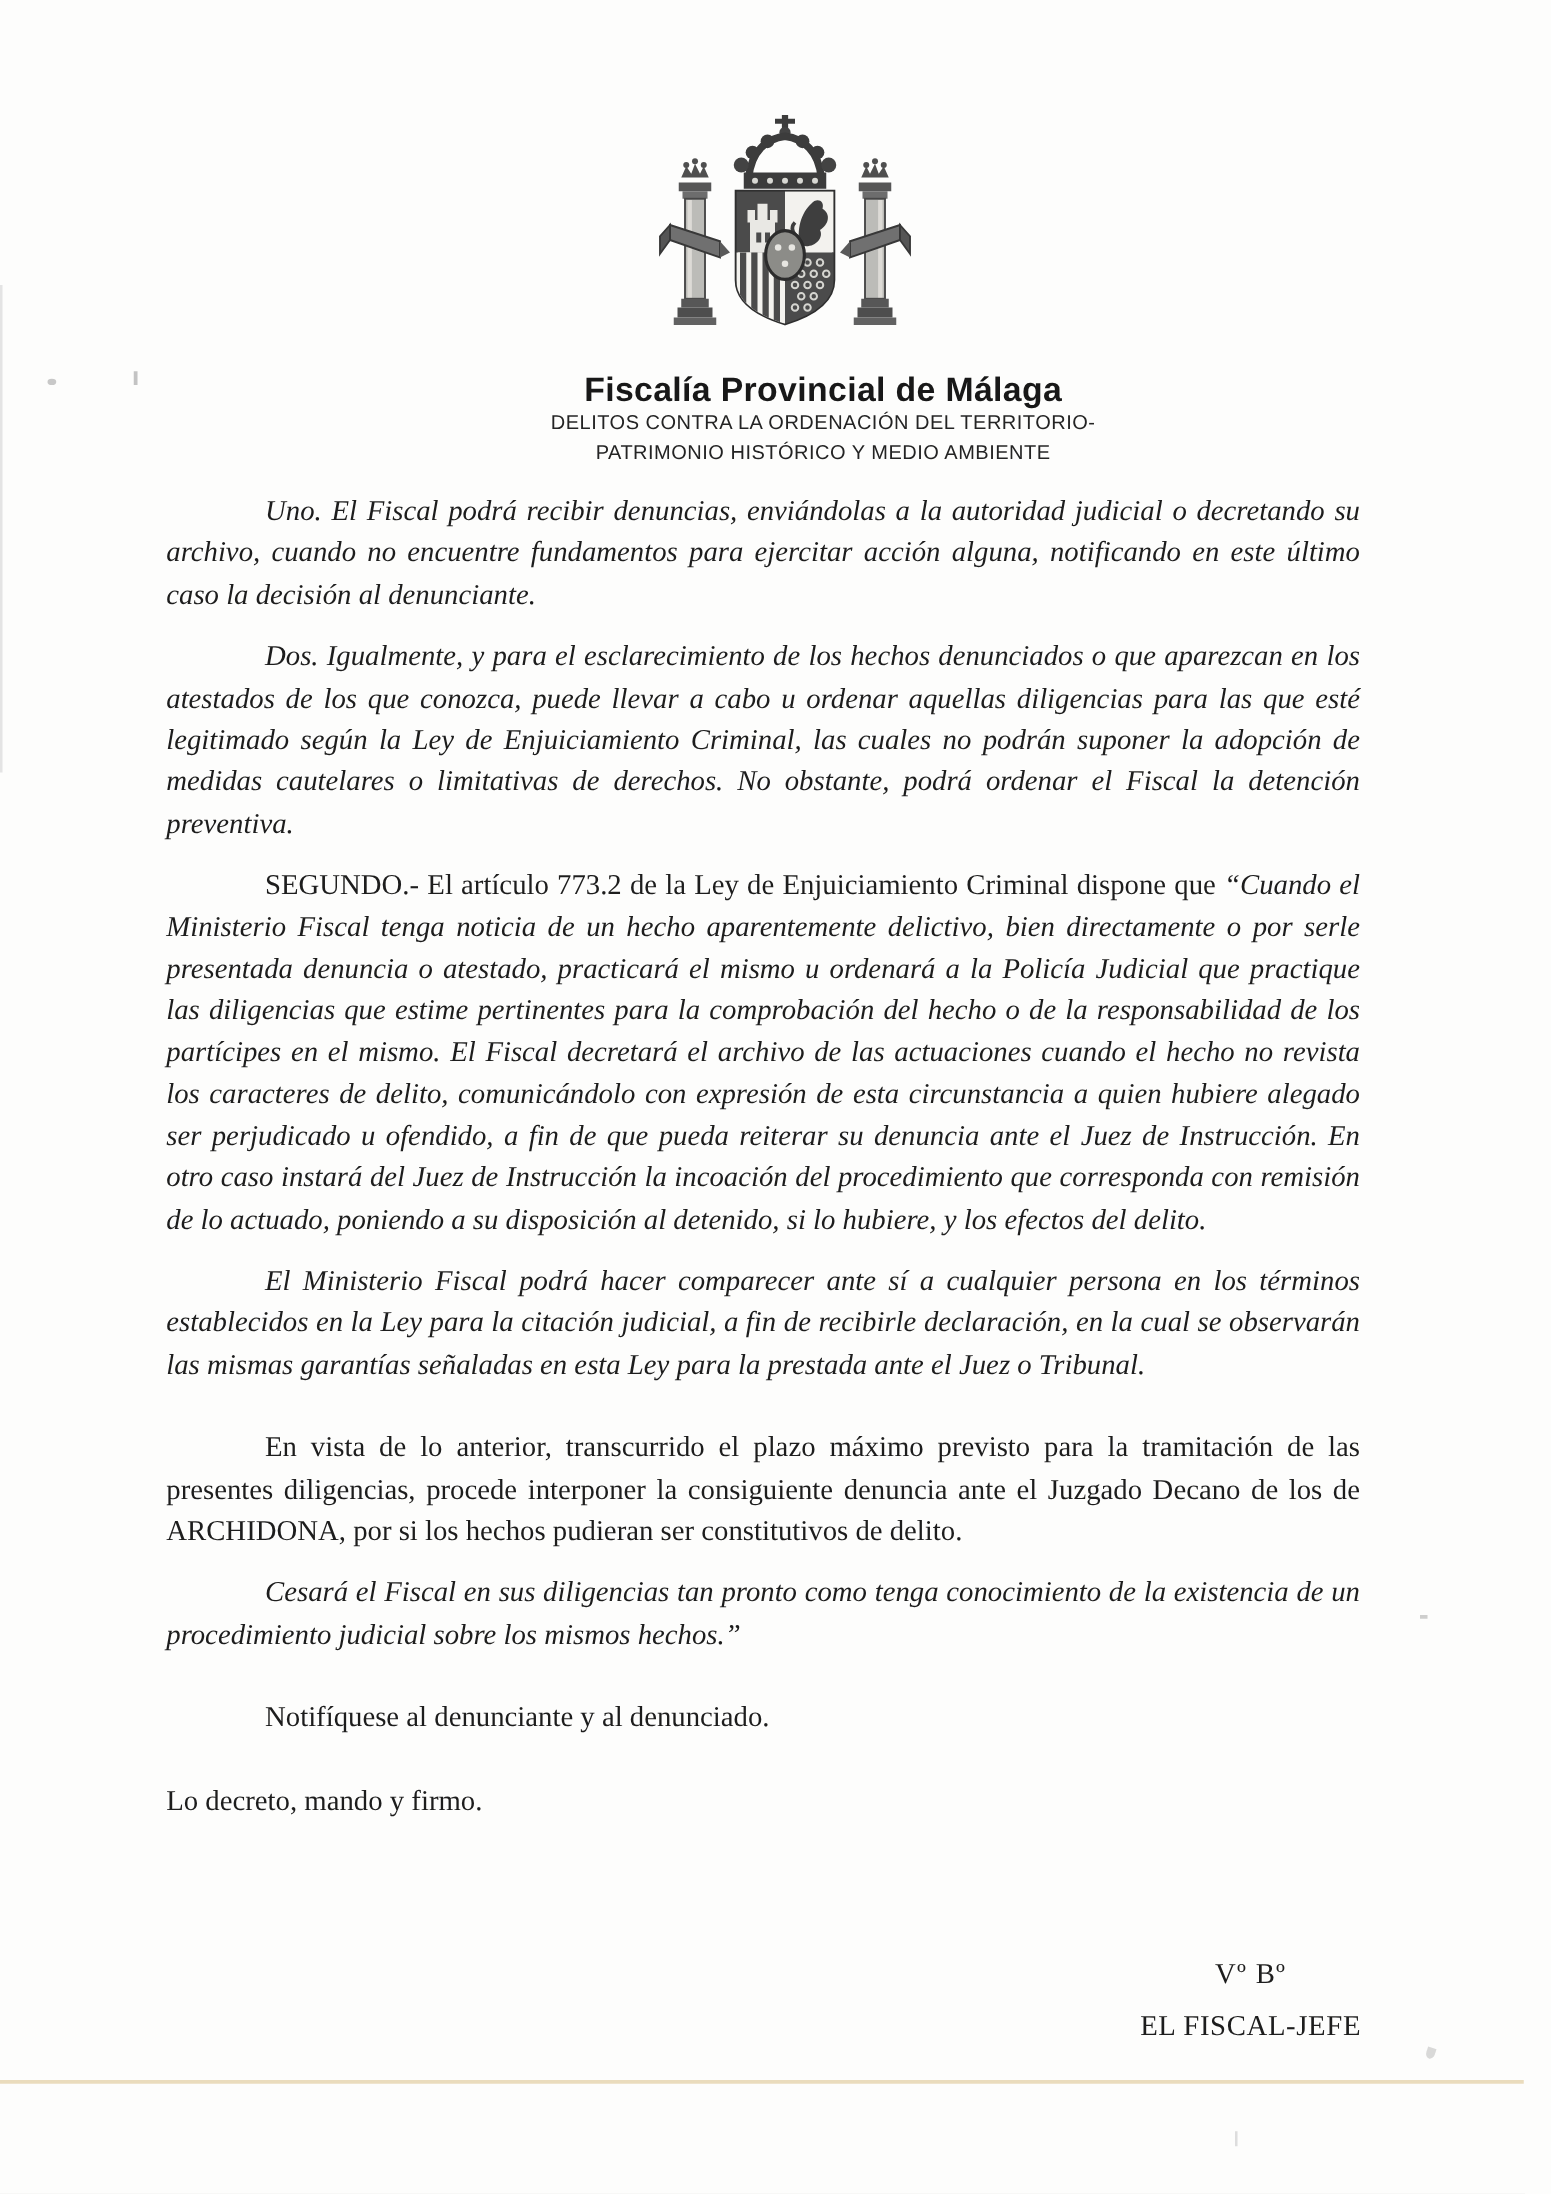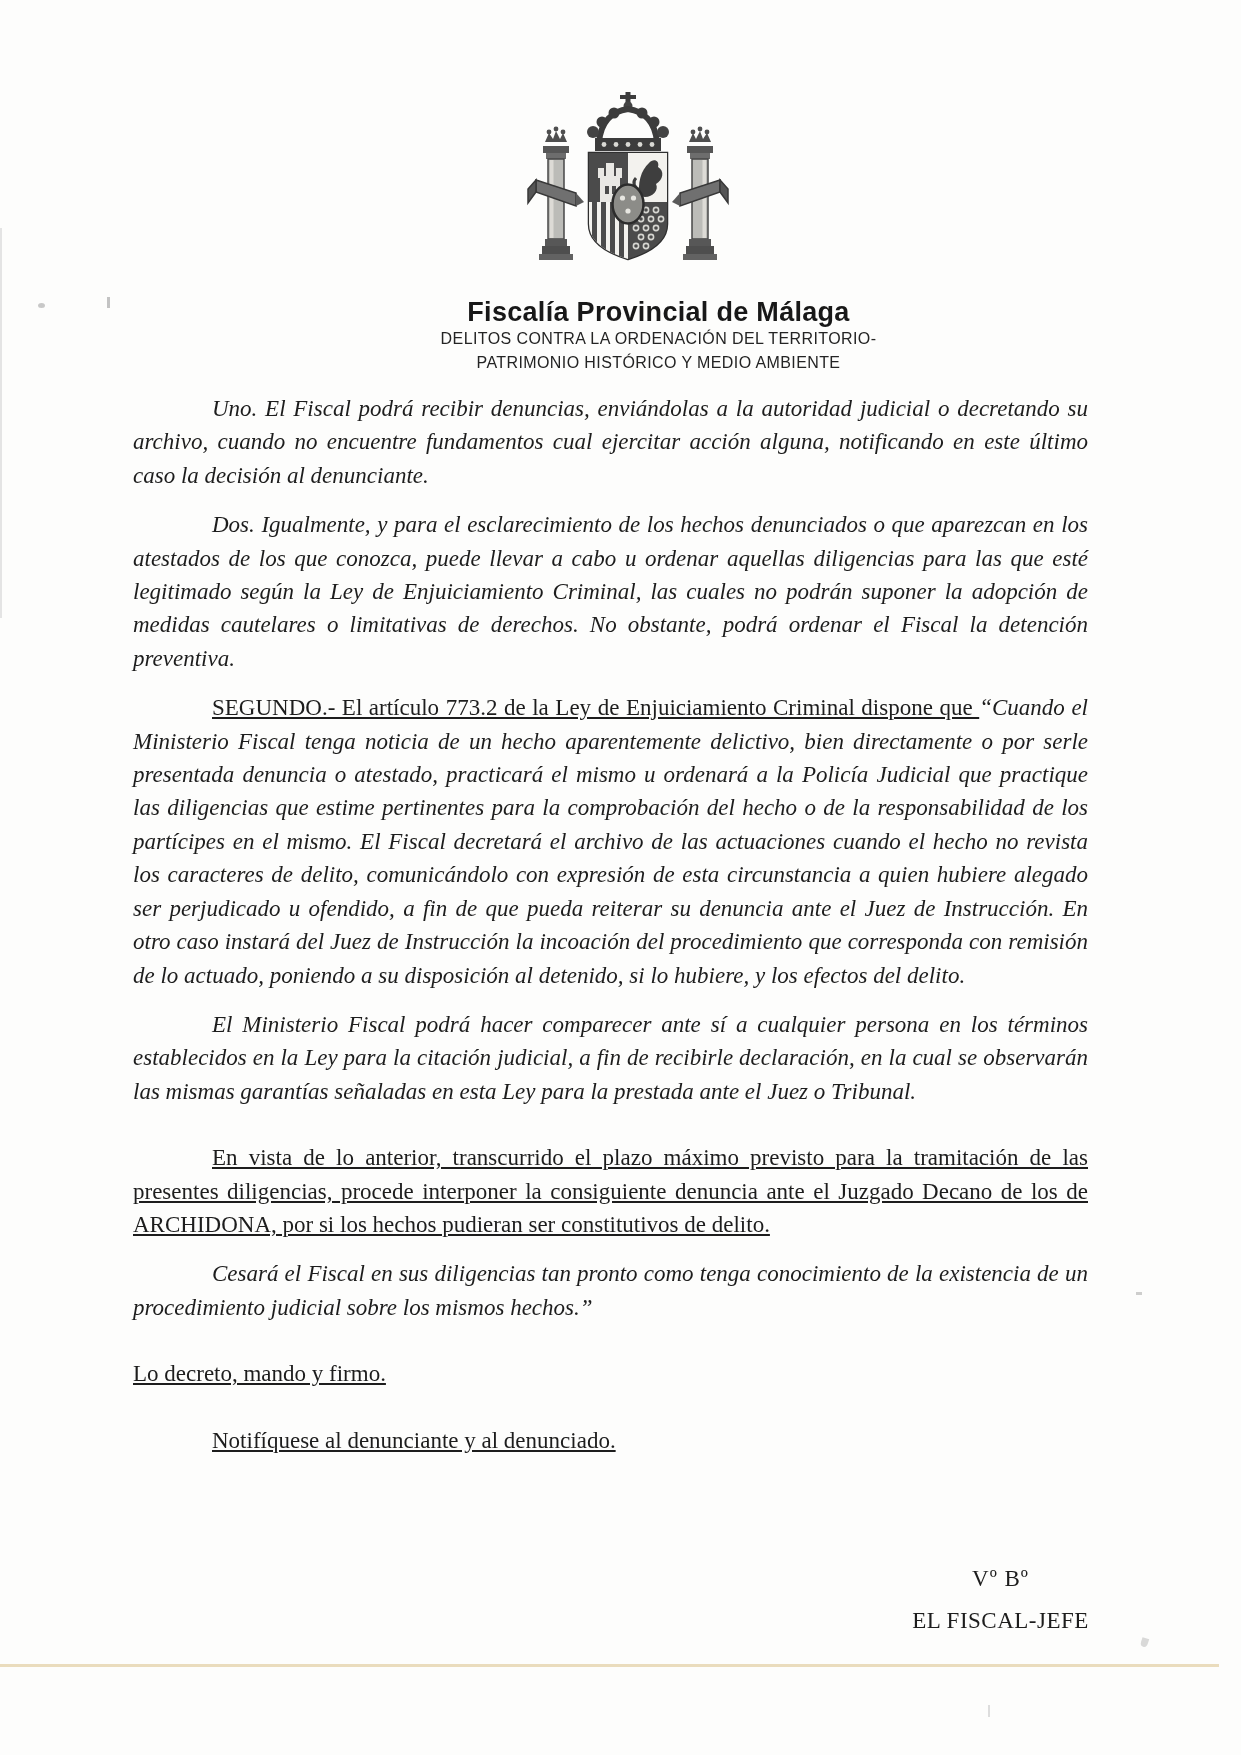--- a/index.html
+++ b/index.html
@@ -34,21 +34,21 @@
     font-size:16px;line-height:23.5px;color:#242424;letter-spacing:0.4px;
   }
   
   .doc-body{
     position:absolute;left:133px;top:392px;width:955px;
     font-size:23px;line-height:33.4px;color:#1d1d1d;
     text-align:justify;
   }
   .para{margin:0 0 16px 0;text-indent:79px;}
   .it{font-style:italic;}
-  .rm{font-style:normal;text-decoration:underline;}
+  .rm{font-style:normal;}
   .gap-lg{margin-top:33px;}
   .noindent{text-indent:0;}
   
   .sig{
     position:absolute;left:828px;top:1566px;width:345px;
     text-align:center;font-size:23px;color:#1d1d1d;
   }
   .sig .vb{margin-bottom:16px;letter-spacing:1px;}
   .sig .role{letter-spacing:0.5px;}
 </style>
@@ -152,28 +152,28 @@
   <div class="speck sp1"></div>
   <div class="speck sp2"></div>
 
   <header class="letterhead">
     <div class="org-title">Fiscalía Provincial de Málaga</div>
     <div class="org-sub">DELITOS CONTRA LA ORDENACIÓN DEL TERRITORIO-</div>
     <div class="org-sub">PATRIMONIO HISTÓRICO Y MEDIO AMBIENTE</div>
   </header>
 
   <main class="doc-body">
-    <p class="para it">Uno. El Fiscal podrá recibir denuncias, enviándolas a la autoridad judicial o decretando su archivo, cuando no encuentre fundamentos cual ejercitar acción alguna, notificando en este último caso la decisión al denunciante.</p>
+    <p class="para it">Uno. El Fiscal podrá recibir denuncias, enviándolas a la autoridad judicial o decretando su archivo, cuando no encuentre fundamentos para ejercitar acción alguna, notificando en este último caso la decisión al denunciante.</p>
     <p class="para it">Dos. Igualmente, y para el esclarecimiento de los hechos denunciados o que aparezcan en los atestados de los que conozca, puede llevar a cabo u ordenar aquellas diligencias para las que esté legitimado según la Ley de Enjuiciamiento Criminal, las cuales no podrán suponer la adopción de medidas cautelares o limitativas de derechos. No obstante, podrá ordenar el Fiscal la detención preventiva.</p>
     <p class="para"><span class="rm">SEGUNDO.- El artículo 773.2 de la Ley de Enjuiciamiento Criminal dispone que </span><span class="it">“Cuando el Ministerio Fiscal tenga noticia de un hecho aparentemente delictivo, bien directamente o por serle presentada denuncia o atestado, practicará el mismo u ordenará a la Policía Judicial que practique las diligencias que estime pertinentes para la comprobación del hecho o de la responsabilidad de los partícipes en el mismo. El Fiscal decretará el archivo de las actuaciones cuando el hecho no revista los caracteres de delito, comunicándolo con expresión de esta circunstancia a quien hubiere alegado ser perjudicado u ofendido, a fin de que pueda reiterar su denuncia ante el Juez de Instrucción. En otro caso instará del Juez de Instrucción la incoación del procedimiento que corresponda con remisión de lo actuado, poniendo a su disposición al detenido, si lo hubiere, y los efectos del delito.</span></p>
     <p class="para it">El Ministerio Fiscal podrá hacer comparecer ante sí a cualquier persona en los términos establecidos en la Ley para la citación judicial, a fin de recibirle declaración, en la cual se observarán las mismas garantías señaladas en esta Ley para la prestada ante el Juez o Tribunal.</p>
     <p class="para rm gap-lg">En vista de lo anterior, transcurrido el plazo máximo previsto para la tramitación de las presentes diligencias, procede interponer la consiguiente denuncia ante el Juzgado Decano de los de ARCHIDONA, por si los hechos pudieran ser constitutivos de delito.</p>
     <p class="para it">Cesará el Fiscal en sus diligencias tan pronto como tenga conocimiento de la existencia de un procedimiento judicial sobre los mismos hechos.”</p>
+    <p class="para rm gap-lg">Notifíquese al denunciante y al denunciado.</p>
     <p class="para rm gap-lg noindent">Lo decreto, mando y firmo.</p>
-    <p class="para rm gap-lg">Notifíquese al denunciante y al denunciado.</p>
   </main>
 
   <div class="sig">
     <div class="vb">Vº Bº</div>
     <div class="role">EL FISCAL-JEFE</div>
   </div>
 
   <div class="speck sp4"></div>
   <div class="speck sp3"></div>
   <div class="bottom-line"></div>

